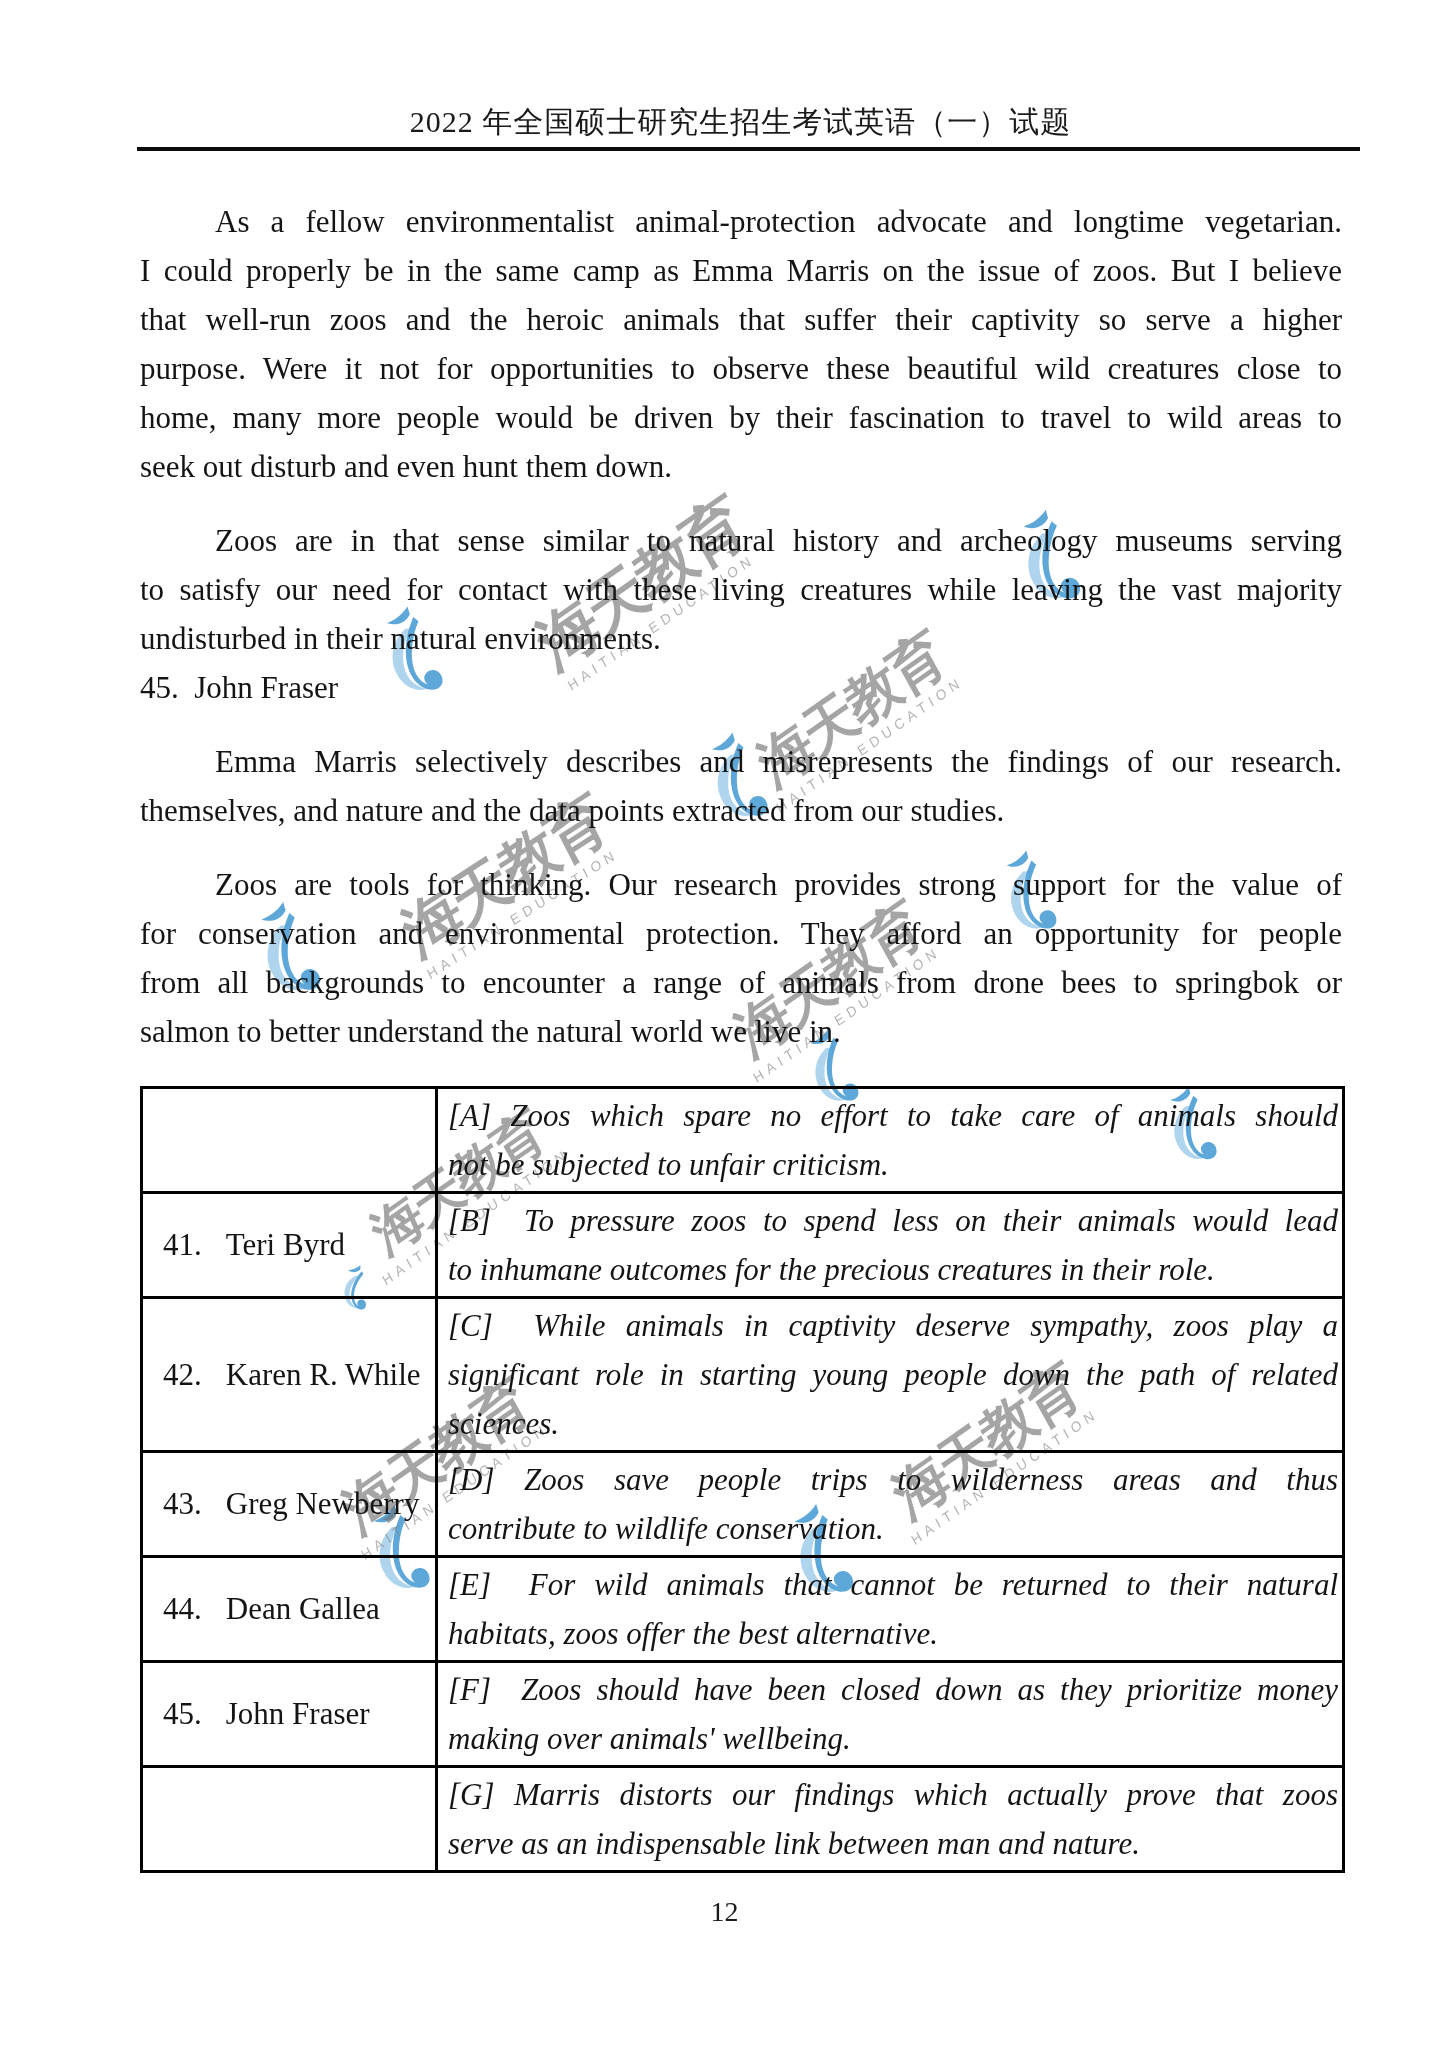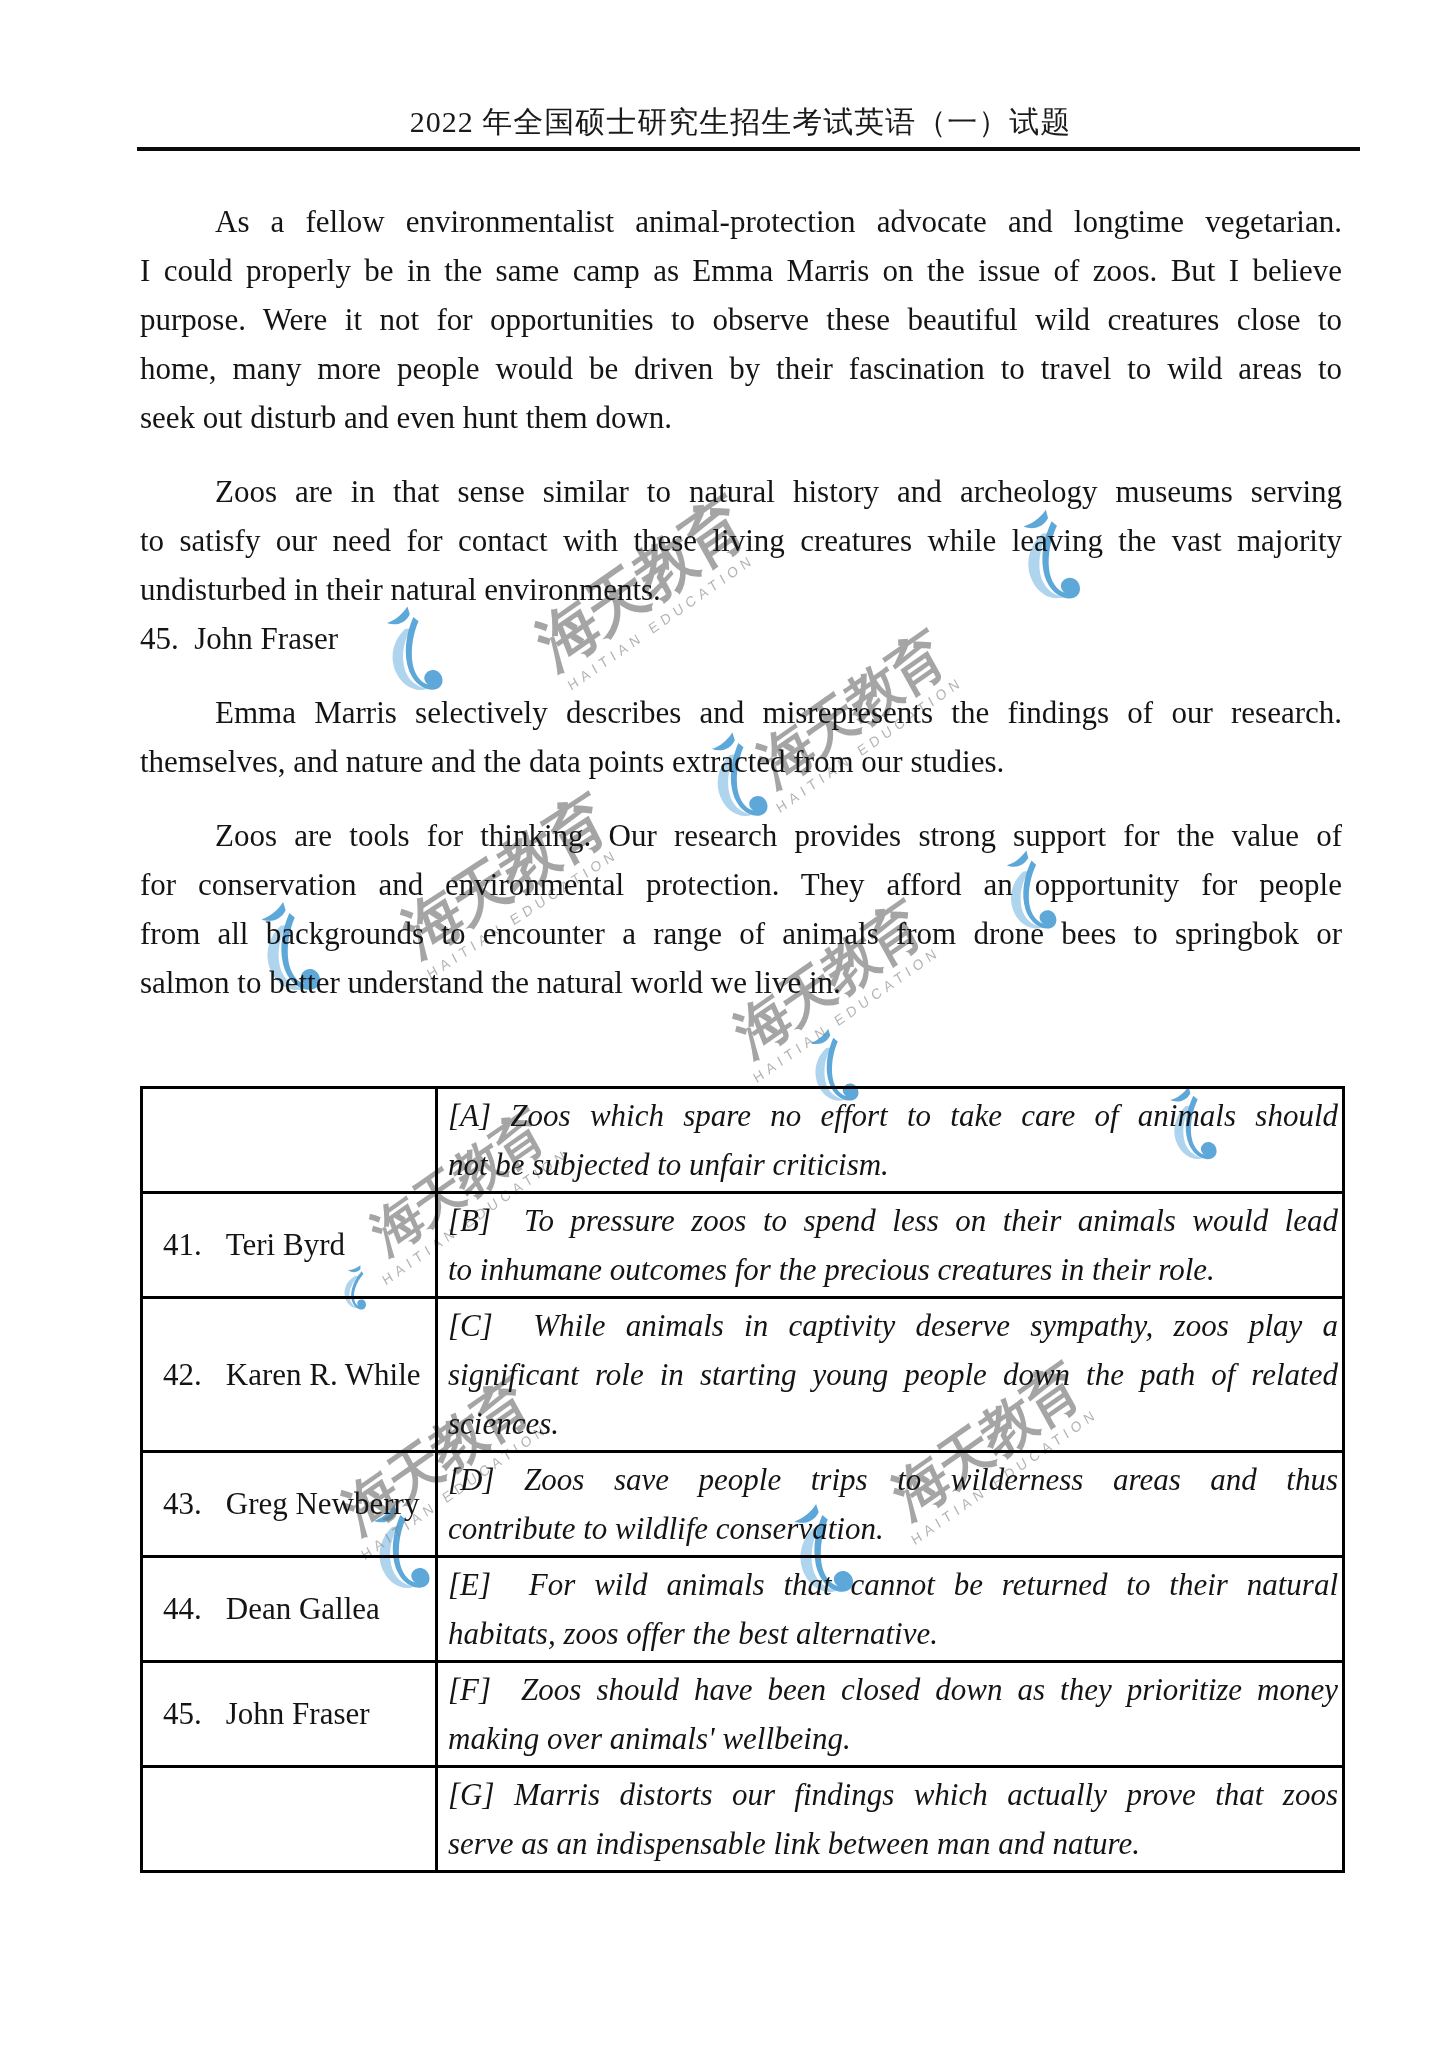--- a/index.html
+++ b/index.html
@@ -177,20 +177,21 @@
 <div class="content-layer">
 
   <div class="page-header">2022 年全国硕士研究生招生考试英语（一）试题</div>
 
   <div class="header-rule"></div>
 
   <div class="text-block" id="text-block">
       <div class="para indent">
         <div class="line">As a fellow environmentalist animal-protection advocate and longtime vegetarian.</div>
         <div class="line">I could properly be in the same camp as Emma Marris on the issue of zoos. But I believe</div>
+        <div class="line">that well-run zoos and the heroic animals that suffer their captivity so serve a higher</div>
         <div class="line">purpose. Were it not for opportunities to observe these beautiful wild creatures close to</div>
         <div class="line">home, many more people would be driven by their fascination to travel to wild areas to</div>
         <div class="line last">seek out disturb and even hunt them down.</div>
       </div>
       <div class="para indent">
         <div class="line">Zoos are in that sense similar to natural history and archeology museums serving</div>
         <div class="line">to satisfy our need for contact with these living creatures while leaving the vast majority</div>
         <div class="line last">undisturbed in their natural environments.</div>
       </div>
       <div class="para">
@@ -260,13 +261,14 @@
         <tr>
           <td class="cell-person"></td>
           <td class="cell-option">
             <div class="line">[G] Marris distorts our findings which actually prove that zoos</div>
             <div class="line last">serve as an indispensable link between man and nature.</div>
           </td>
         </tr>
       </tbody>
   </table>
 
+  <div class="page-number">12</div>
 </div>
 
 </body></html>

